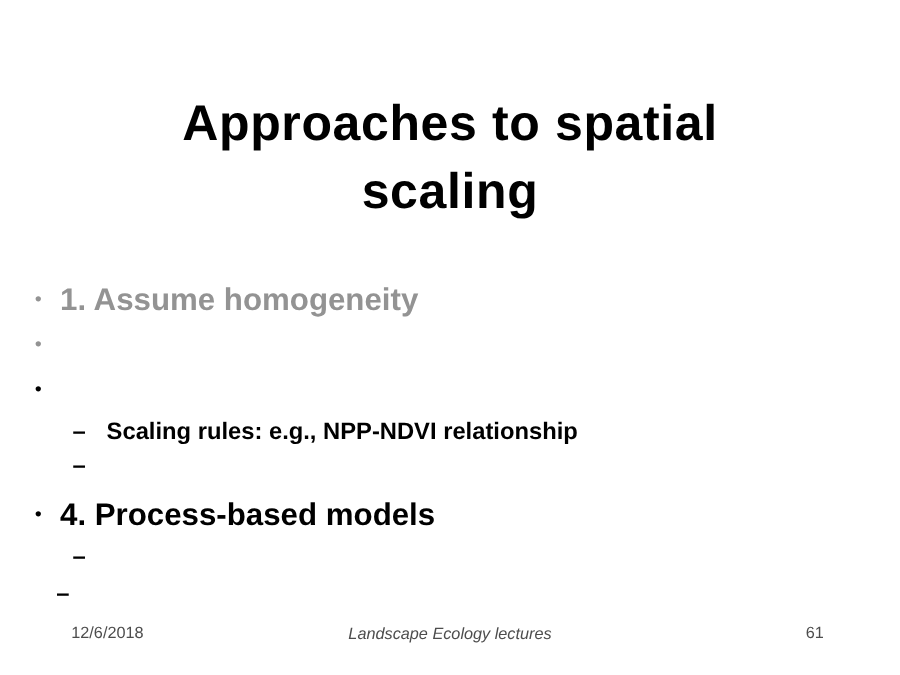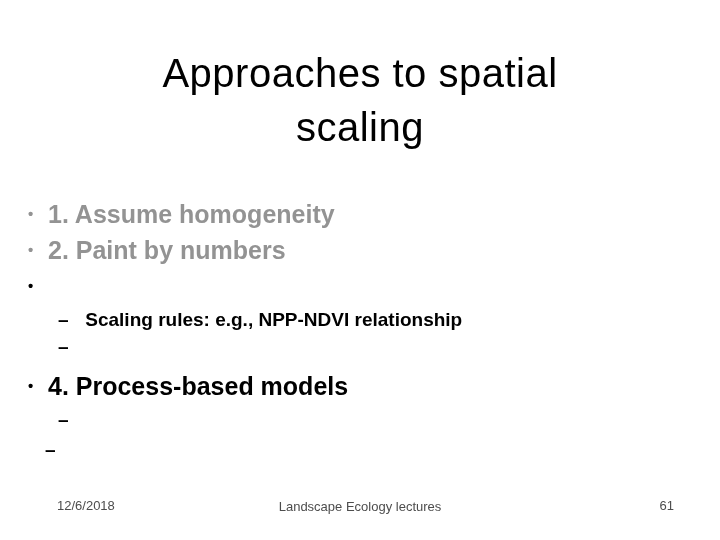--- a/index.html
+++ b/index.html
@@ -5,25 +5,25 @@
   html,body{margin:0;padding:0;background:#fff;}
   .slide{
     position:relative;
     width:720px;height:540px;
     background:var(--background,#fff);
     font-family:"Liberation Sans",sans-serif;
     color:var(--text,#000);
     overflow:hidden;
   }
   .title{
-    margin:46px auto 0 auto;
+    margin:72px auto 0 auto;
     text-align:center;
     font-size:40px;
     line-height:54px;
-    font-weight:normal;
+    font-weight:bold;
     white-space:pre-line;
     letter-spacing:0.5px;
   }
   .content{
     position:relative;
     z-index:2;
     margin-top:42px;
     padding-left:28px;
     padding-right:20px;
   }
@@ -56,41 +56,40 @@
   }
   .footer{
     position:absolute;
     z-index:1;
     left:0;top:498px;
     width:720px;
     font-size:13px;
     color:var(--footer,#4d4d4d);
   }
   .f-date{position:absolute;left:57px;top:0;}
-  .f-center{position:absolute;left:0;top:1px;width:720px;text-align:center;}
-  .f-num{position:absolute;right:46px;top:0;}
+  .f-center{position:absolute;left:0;top:1px;width:720px;text-align:center;font-style:italic;}
+  .f-num{position:absolute;right:61px;top:0;}
 </style>
 </head>
 <body>
 
 <div class="slide">
 
   <h1 class="title">Approaches to spatial
 scaling</h1>
 
   <div class="content">
 
     <div class="li main muted">
       <span class="marker">•</span>
       <span class="txt">1. Assume homogeneity</span>
     </div>
 
     <div class="li main muted">
       <span class="marker">•</span>
-      <span class="txt">2. Paint by numbers</span>
     </div>
 
     <div class="li main">
       <span class="marker">•</span>
     </div>
 
     <div class="sublist-3">
       <div class="li sub">
         <span class="marker">–</span>
         <span class="txt"> Scaling rules: e.g., NPP-NDVI relationship</span>

